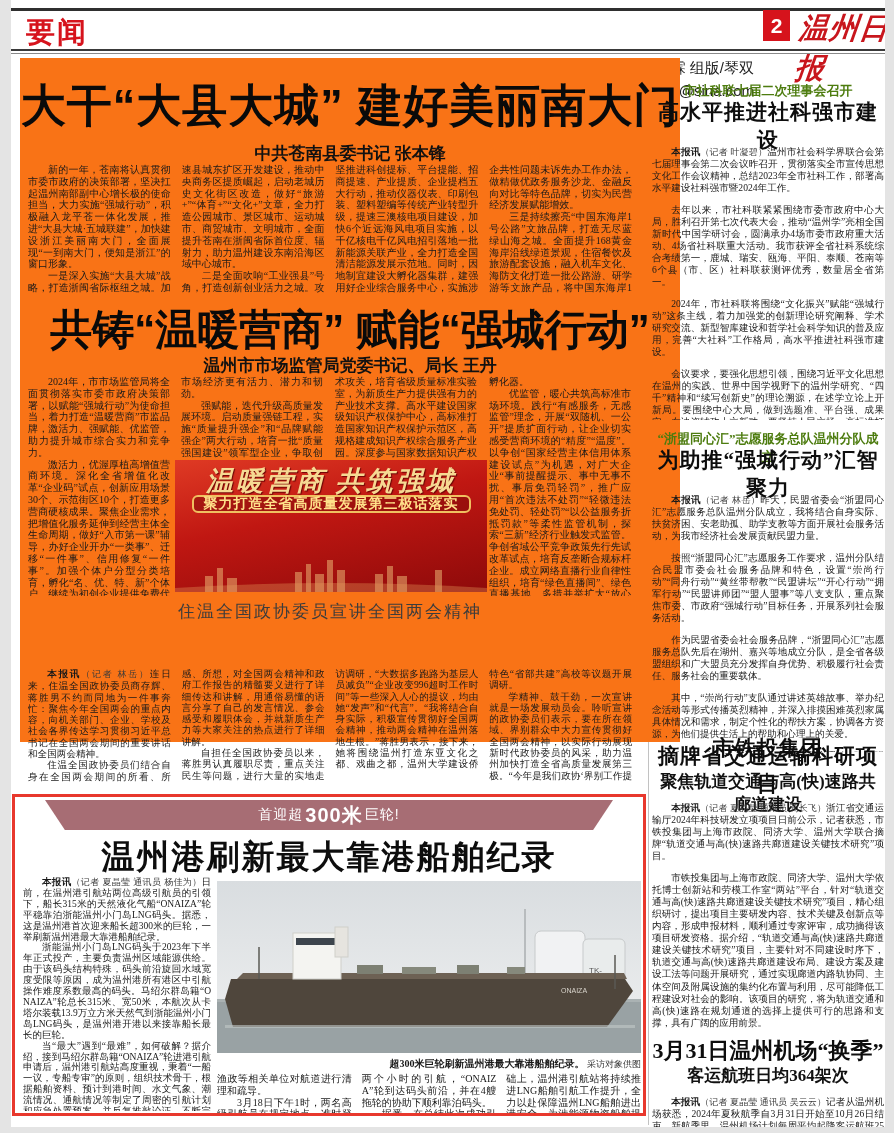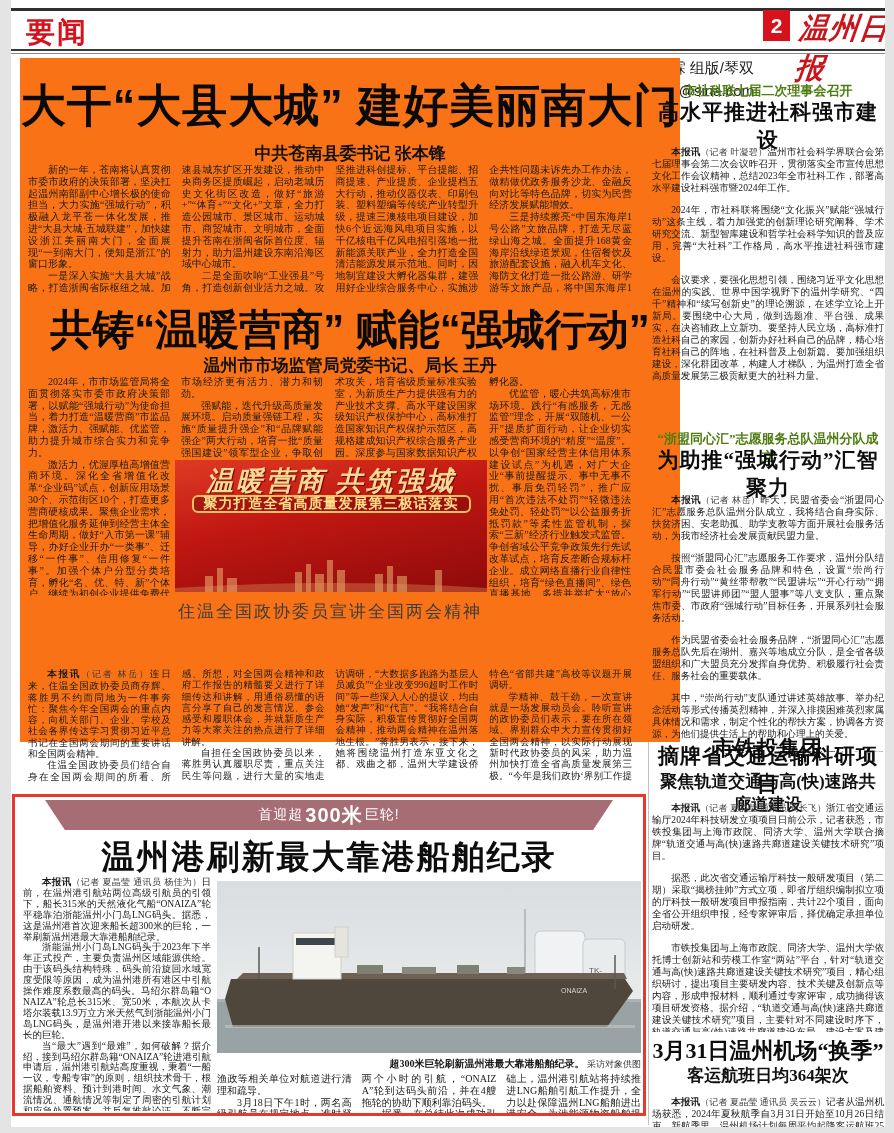--- a/index.html
+++ b/index.html
@@ -241,40 +241,40 @@
       </div>
     </div>
   </section>
 
   <aside class="rightcol">
 
     <div class="abs kicker" style="top:82px;">市社科联七届二次理事会召开</div>
     <h3 class="abs h-song r-title" style="top:98px;">高水平推进社科强市建设</h3>
     <div class="abs bt2" style="top:136px;height:284px;overflow:hidden;">
       <p class="indent"><b class="lead">本报讯</b><span class="rep">（记者 叶凝碧）</span><span>温州市社会科学界联合会第七届理事会第二次会议昨召开，贯彻落实全市宣传思想文化工作会议精神，总结2023年全市社科工作，部署高水平建设社科强市暨2024年工作。</span></p>
+      <p class="indent">去年以来，市社科联紧紧围绕市委市政府中心大局，胜利召开第七次代表大会，推动“温州学”亮相全国新时代中国学研讨会，圆满承办4场市委市政府重大活动、4场省社科联重大活动。我市获评全省社科系统综合考绩第一，鹿城、瑞安、瓯海、平阳、泰顺、苍南等6个县（市、区）社科联获测评优秀，数量居全省第一。</p>
       <p class="indent">2024年，市社科联将围绕“文化振兴”赋能“强城行动”这条主线，着力加强党的创新理论研究阐释、学术研究交流、新型智库建设和哲学社会科学知识的普及应用，完善“大社科”工作格局，高水平推进社科强市建设。</p>
       <p class="indent">会议要求，要强化思想引领，围绕习近平文化思想在温州的实践、世界中国学视野下的温州学研究、“四千”精神和“续写创新史”的理论溯源，在述学立论上开新局。要围绕中心大局，做到选题准、平台强、成果实，在决咨辅政上立新功。要坚持人民立场，高标准打造社科自己的家园，创新办好社科自己的品牌，精心培育社科自己的阵地，在社科普及上创新篇。要加强组织建设，深化群团改革，构建人才梯队，为温州打造全省高质量发展第三极贡献更大的社科力量。</p>
     </div>
 
     <div class="abs kicker" style="top:430px;">“浙盟同心汇”志愿服务总队温州分队成立</div>
     <h3 class="abs h-song r-title" style="top:446px;">为助推“强城行动”汇智聚力</h3>
     <div class="abs bt2" style="top:484px;height:268px;overflow:hidden;">
       <p class="indent"><b class="lead">本报讯</b><span class="rep">（记者 林岳）</span><span>昨天，民盟省委会“浙盟同心汇”志愿服务总队温州分队成立，我将结合自身实际、扶贫济困、安老助孤、助学支教等方面开展社会服务活动，为我市经济社会发展贡献民盟力量。</span></p>
       <p class="indent">按照“浙盟同心汇”志愿服务工作要求，温州分队结合民盟市委会社会服务品牌和特色，设置“崇尚行动”“同舟行动”“黄丝带帮教”“民盟讲坛”“开心行动”“拥军行动”“民盟讲师团”“盟人盟事”等八支支队，重点聚焦市委、市政府“强城行动”目标任务，开展系列社会服务活动。</p>
       <p class="indent">作为民盟省委会社会服务品牌，“浙盟同心汇”志愿服务总队先后在湖州、嘉兴等地成立分队，是全省各级盟组织和广大盟员充分发挥自身优势、积极履行社会责任、服务社会的重要载体。</p>
       <p class="indent">其中，“崇尚行动”支队通过讲述英雄故事、举办纪念活动等形式传播英烈精神，并深入排摸困难英烈家属具体情况和需求，制定个性化的帮扶方案，协调各方资源，为他们提供生活上的帮助和心理上的关爱。</p>
       <p class="indent">成立仪式上，还同步启动了民盟市委会“助力强城”社会服务活动。据了解，民盟市委会还将通过专题学习、主题教育、课题调研、民主监督等形式，进一步推动全市盟组织和广大盟员积极助力“强城行动”。</p>
     </div>
 
     <h3 class="abs h-song r-title" style="top:734px;">市铁投集团</h3>
     <h3 class="abs h-song r-title" style="top:742px;">摘牌省交通运输科研项目</h3>
     <div class="abs byline" style="top:770px;">聚焦轨道交通与高(快)速路共廊道建设</div>
     <div class="abs bt2" style="top:792px;height:240px;overflow:hidden;">
       <p class="indent"><b class="lead">本报讯</b><span class="rep">（记者 夏晶莹 通讯员 荀长飞）</span><span>浙江省交通运输厅2024年科技研发立项项目日前公示，记者获悉，市铁投集团与上海市政院、同济大学、温州大学联合摘牌“轨道交通与高(快)速路共廊道建设关键技术研究”项目。</span></p>
-      <p class="indent">据悉，此次省交通运输厅科技一般研发项目（第二期）采取“揭榜挂帅”方式立项，即省厅组织编制拟立项的厅科技一般研发项目申报指南，共计22个项目，面向全省公开组织申报，经专家评审后，择优确定承担单位启动研发。</p>
       <p class="indent">市铁投集团与上海市政院、同济大学、温州大学依托博士创新站和劳模工作室“两站”平台，针对“轨道交通与高(快)速路共廊道建设关键技术研究”项目，精心组织研讨，提出项目主要研发内容、技术关键及创新点等内容，形成申报材料，顺利通过专家评审，成功摘得该项目研发资格。据介绍，“轨道交通与高(快)速路共廊道建设关键技术研究”项目，主要针对不同建设时序下，轨道交通与高(快)速路共廊道建设布局、建设方案及建设工法等问题开展研究，通过实现廊道内路轨协同、主体空间及附属设施的集约化布置与利用，尽可能降低工程建设对社会的影响。该项目的研究，将为轨道交通和高(快)速路在规划通道的选择上提供可行的思路和支撑，具有广阔的应用前景。</p>
     </div>
 
     <h3 class="abs h-song" style="top:1036px;font-size:22px;">3月31日温州机场“换季”</h3>
     <div class="abs byline" style="top:1064px;">客运航班日均364架次</div>
     <div class="abs bt2" style="top:1086px;height:44px;overflow:hidden;">
       <p class="indent"><b class="lead">本报讯</b><span class="rep">（记者 夏晶莹 通讯员 吴云云）</span><span>记者从温州机场获悉，2024年夏秋航季自3月31日开始至10月26日结束，新航季里，温州机场计划每周平均起降客运航班2546架次，日均364架次。</span></p>
 
     </div>
 

